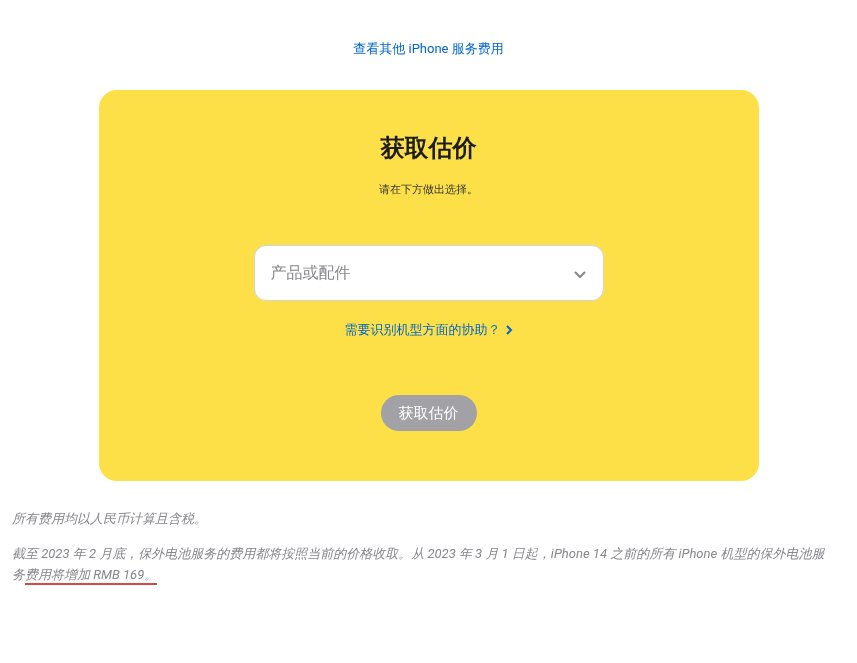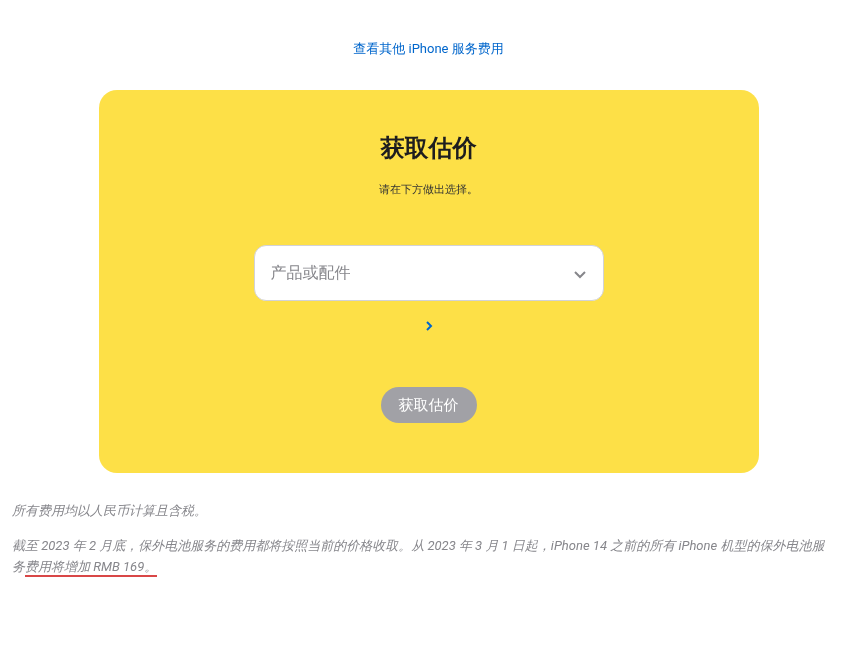--- a/index.html
+++ b/index.html
@@ -147,20 +147,21 @@
         <span class="chevron">
           <svg viewBox="0 0 14 14">
               <polyline points="2,5 7,10 12,5"></polyline>
             </svg>
         </span>
       </div>
     </div>
 
 
     <div class="help-link">
+      <span>需要识别机型方面的协助？</span>
       <span class="help-link-chevron">
         <svg viewBox="0 0 8 10">
             <polyline points="2,1 6,5 2,9"></polyline>
           </svg>
       </span>
     </div>
 
     <button class="estimate-button">获取估价</button>
   </div>
 

